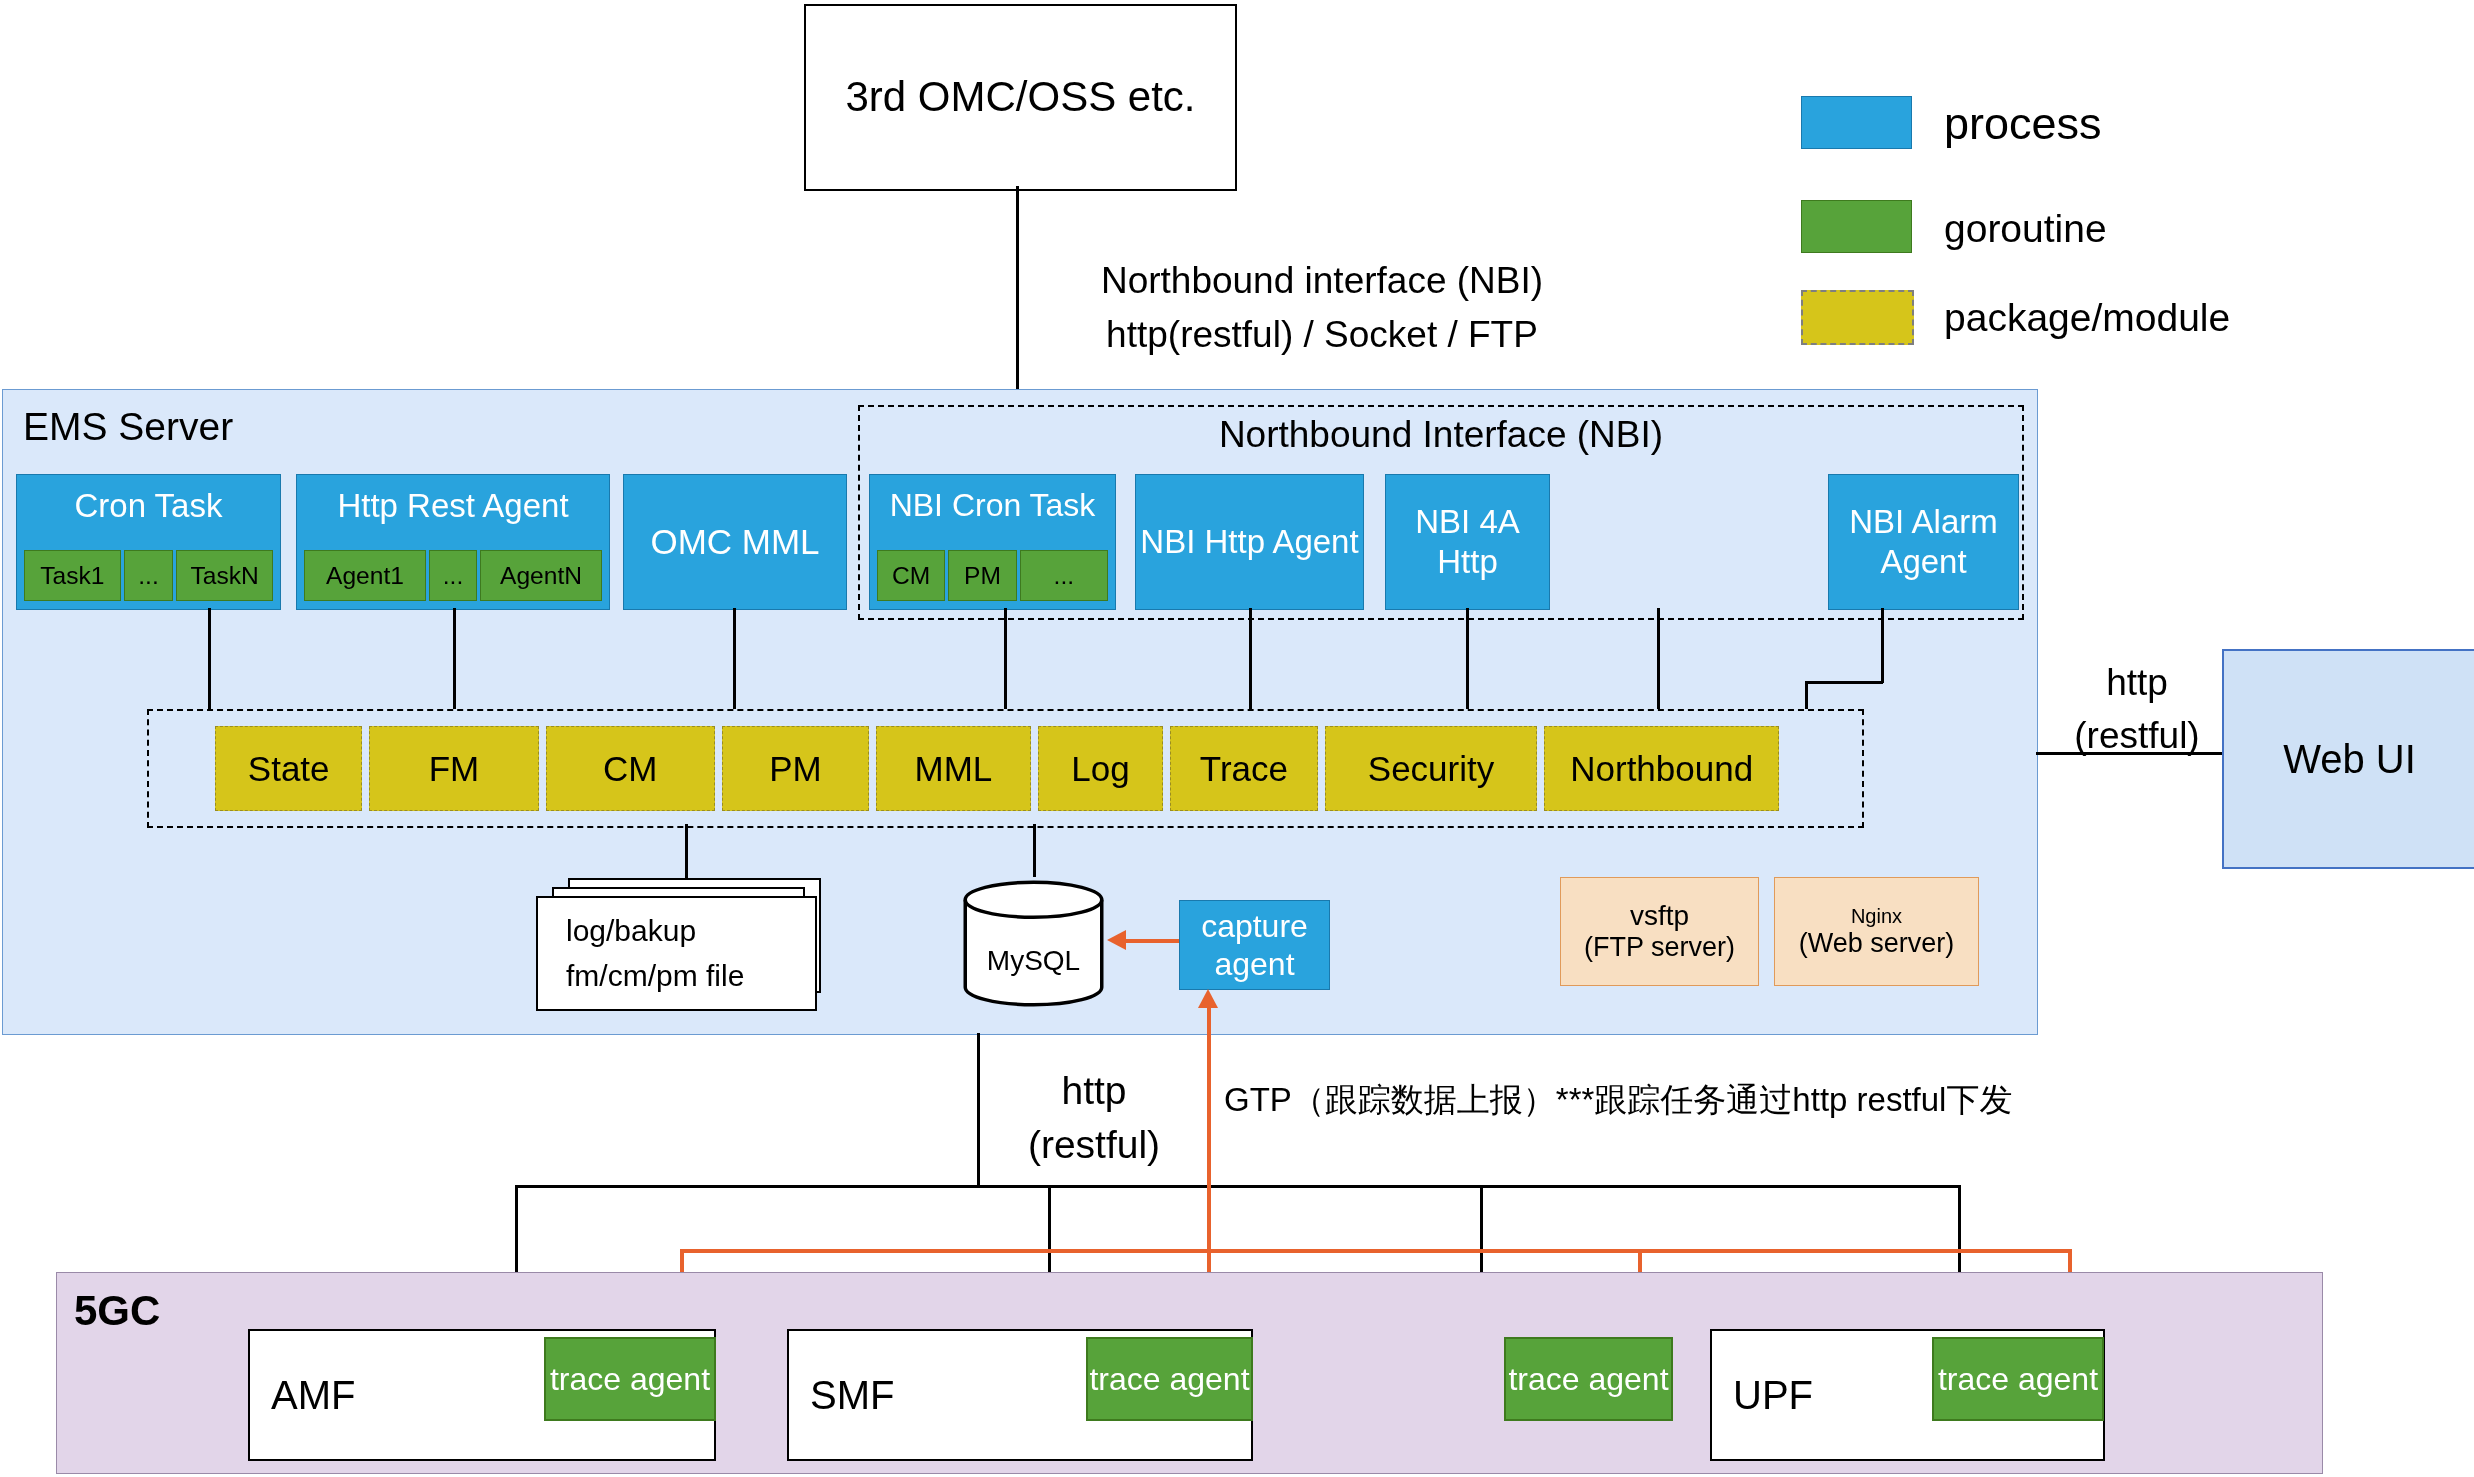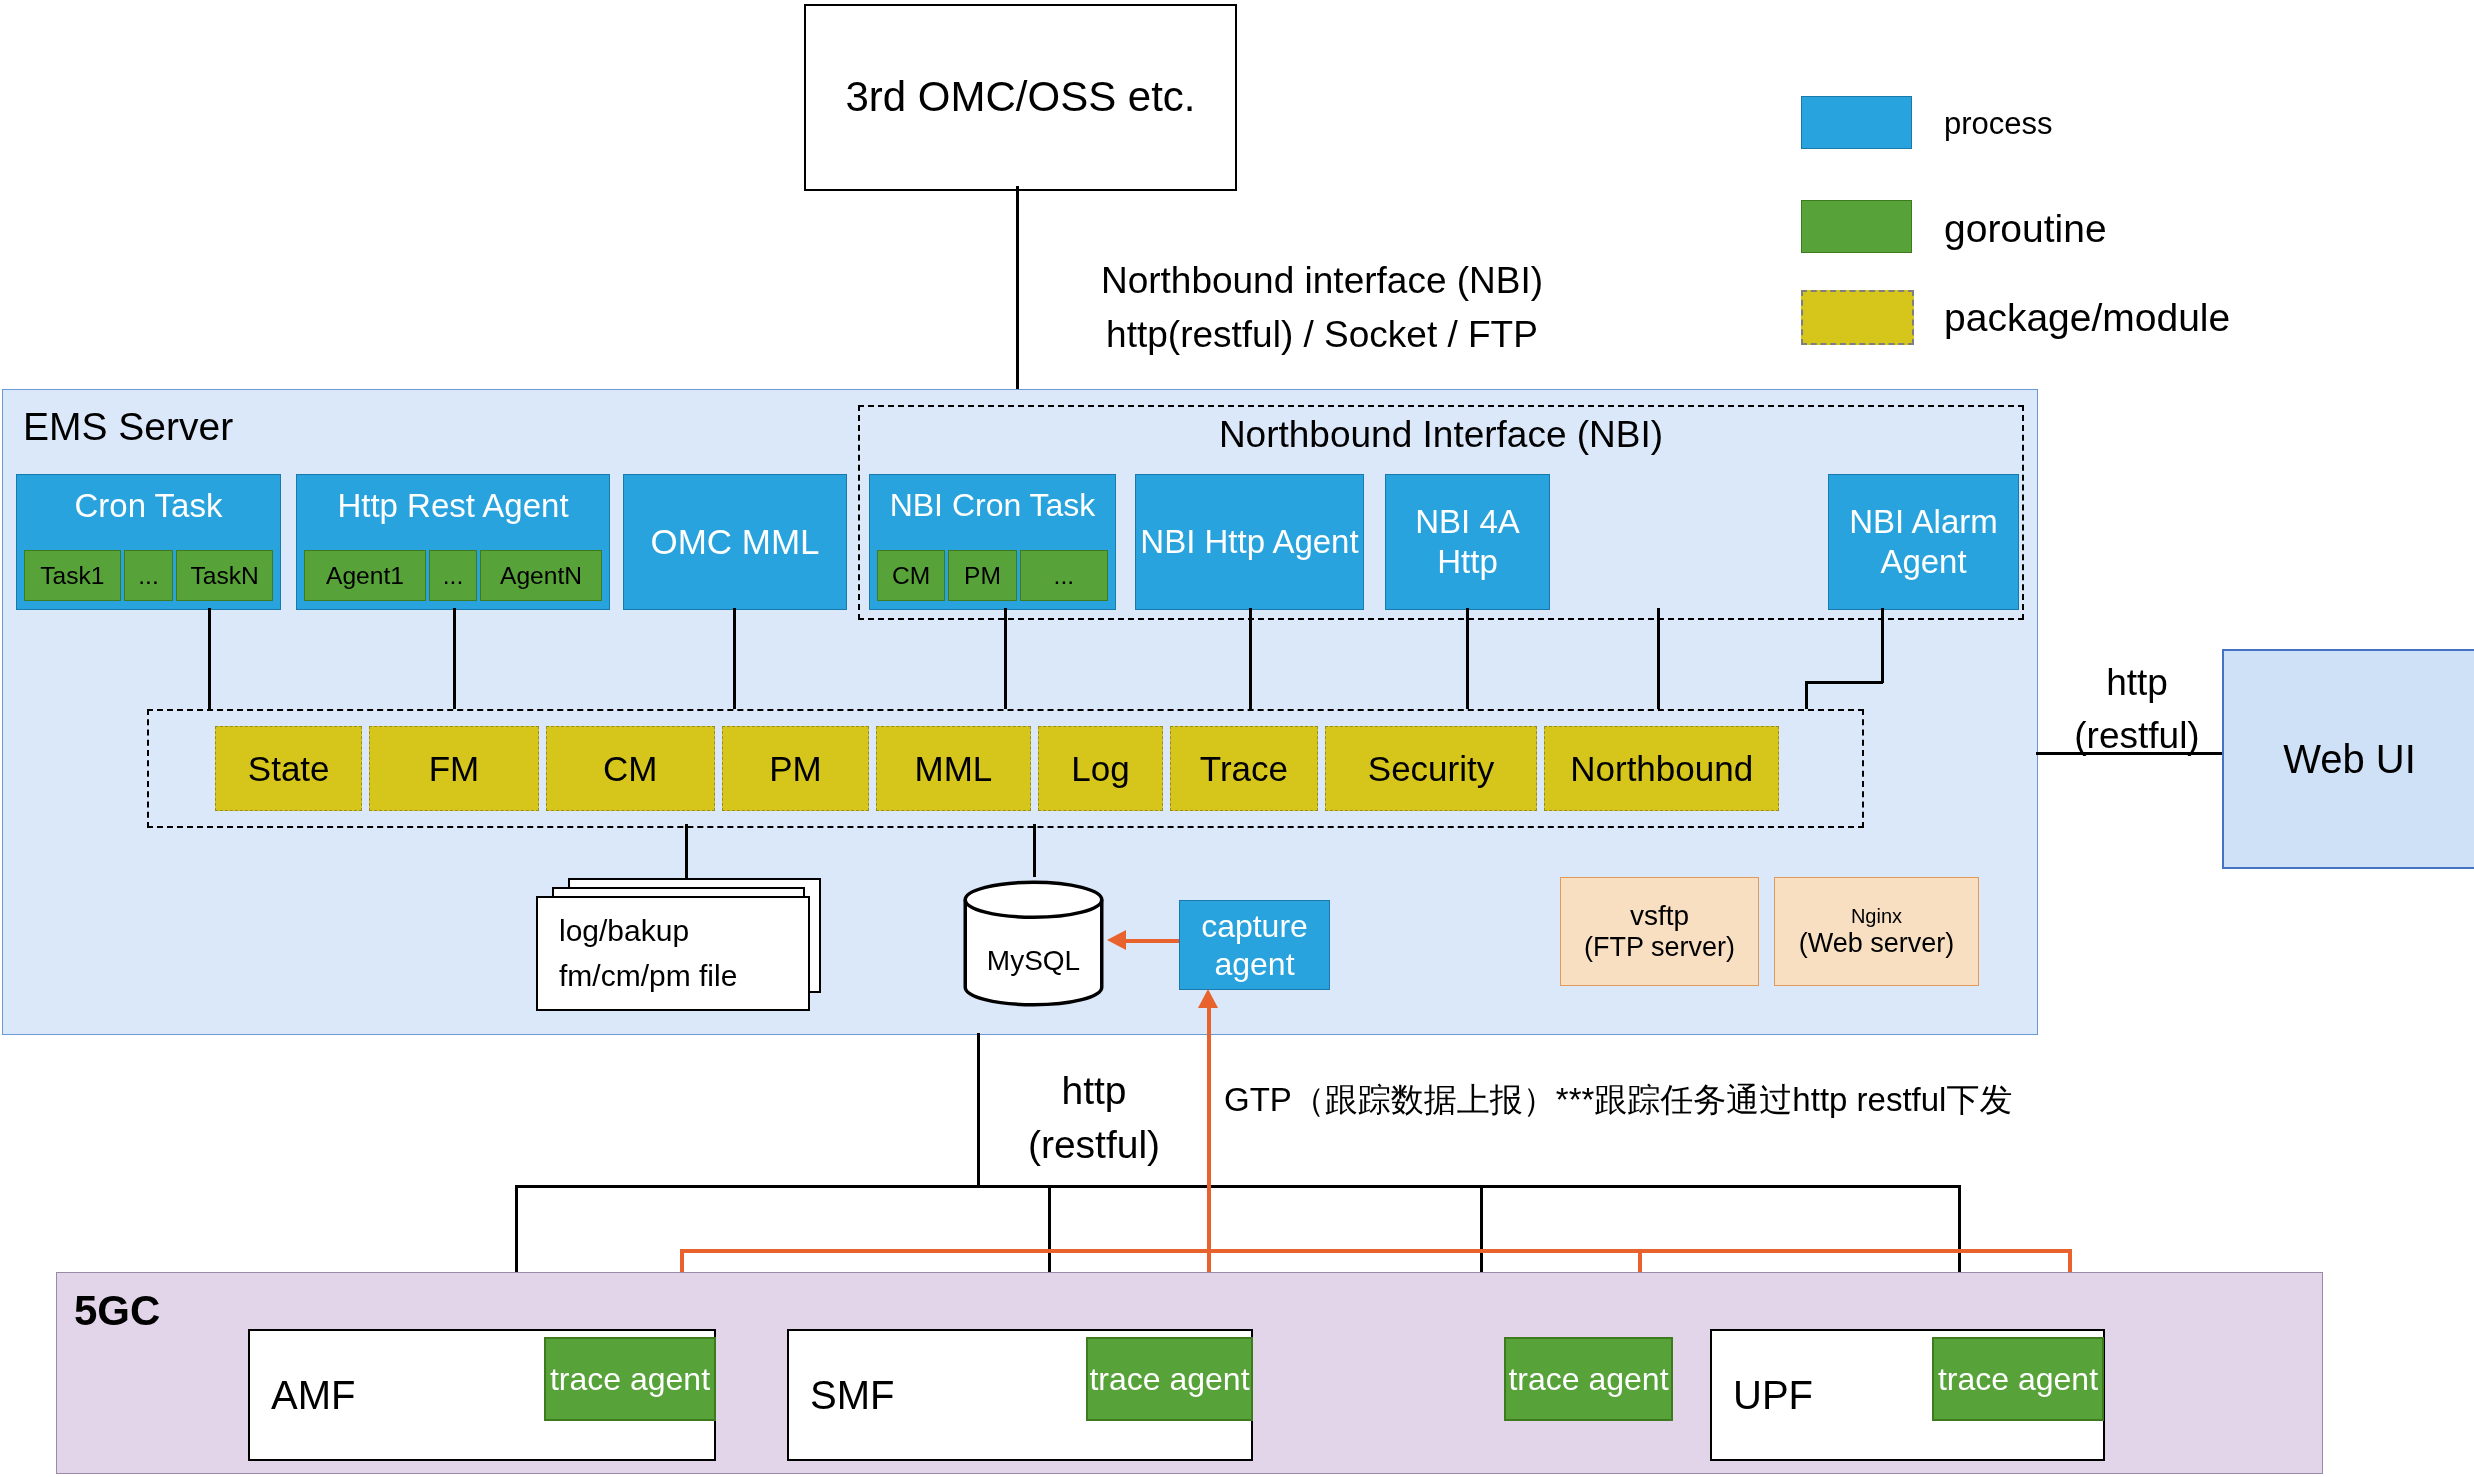--- a/index.html
+++ b/index.html
@@ -36,21 +36,21 @@
 <body>
 
 <div id="canvas">
 
   <div class="plainbox center" style="left:804px;top:3.5px;width:429px;height:183px;font-size:42px;">
     <span>3rd OMC/OSS etc.</span>
   </div>
   <div class="vline" style="left:1016px;top:186px;height:203px;"></div>
 
   <div class="legend-swatch" style="left:1801px;top:96px;background:#29a3dd;border:1.8px solid #1979ad;"></div>
-  <div class="lbl" style="left:1944px;top:98px;font-size:31px;line-height:51px;">process</div>
+  <div class="lbl" style="left:1944px;top:98px;font-size:45px;line-height:51px;">process</div>
 
   <div class="legend-swatch" style="left:1801px;top:200px;background:#57a33a;border:1.8px solid #3e7a1e;"></div>
   <div class="lbl" style="left:1944px;top:203px;font-size:39px;line-height:51px;">goroutine</div>
 
   <div class="legend-swatch" style="left:1801px;top:290px;background:#d6c51a;border:2.6px dashed #7f7f7f;"></div>
   <div class="lbl" style="left:1944px;top:292px;font-size:39px;line-height:51px;">package/module</div>
 
   <div class="lbl" style="left:1050px;top:254px;width:544px;text-align:center;font-size:37px;line-height:54px;">
     <div>Northbound interface (NBI)</div>
     <div>http(restful) / Socket / FTP</div>
@@ -128,21 +128,21 @@
       <div class="module" style="flex:1.6;">Northbound</div>
     </div>
   </div>
 
   <div class="vline" style="left:685px;top:824px;height:70px;"></div>
   <div class="vline" style="left:1033px;top:824px;height:53px;"></div>
 
   <div class="abs" style="left:536px;top:878px;width:290px;height:149px;">
     <div class="sheet" style="left:32px;top:0;"></div>
     <div class="sheet" style="left:16px;top:8.8px;"></div>
-    <div class="sheet" style="left:0;top:17.6px;display:flex;flex-direction:column;justify-content:center;padding-left:21px;font-size:30px;line-height:1.5;">
+    <div class="sheet" style="left:0;top:17.6px;display:flex;flex-direction:column;justify-content:center;padding-left:28px;font-size:30px;line-height:1.5;">
       <div>log/bakup</div>
       <div>fm/cm/pm file</div>
     </div>
   </div>
 
   <div class="abs" style="left:960px;top:877px;width:147px;height:133px;">
     <svg width="147" height="133" viewBox="0 0 168 152">
       <path d="M6 26 v100 a78 20 0 0 0 156 0 v-100" fill="#ffffff" stroke="#000000" stroke-width="4"></path>
       <ellipse cx="84" cy="26" rx="78" ry="20" fill="#ffffff" stroke="#000000" stroke-width="4"></ellipse>
     </svg>

